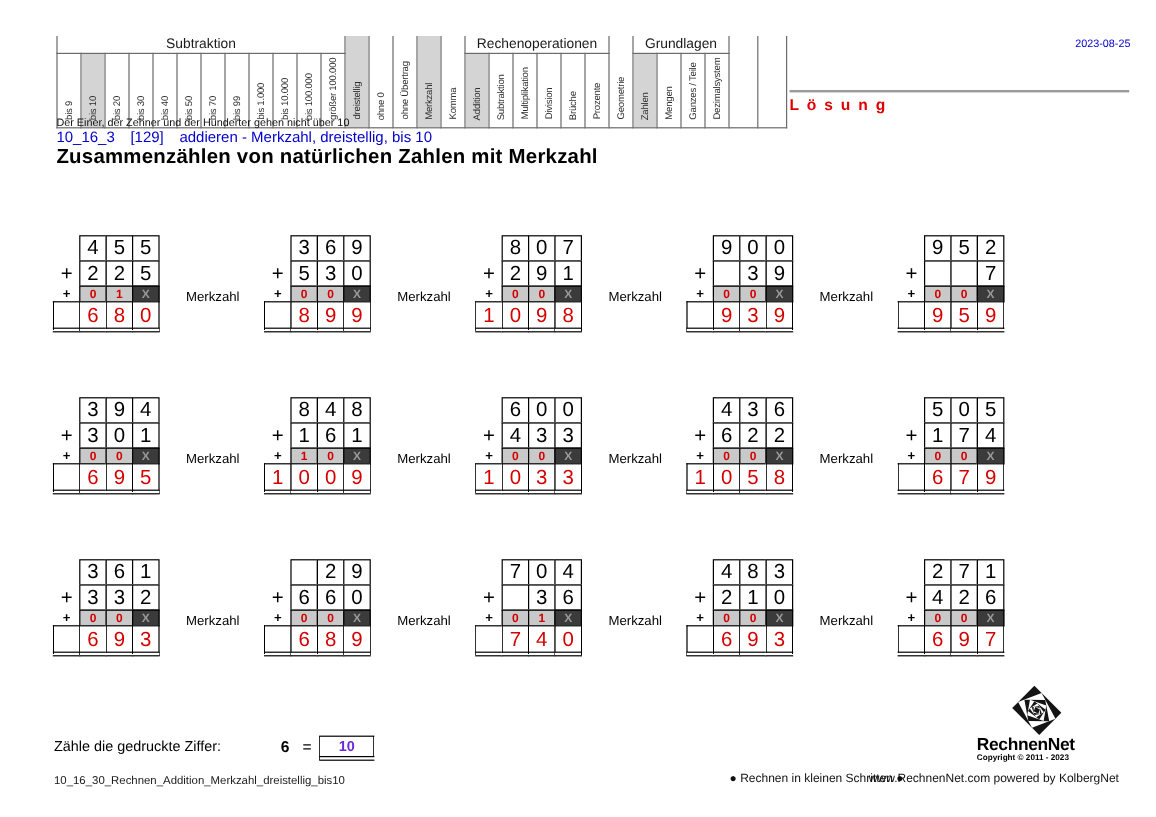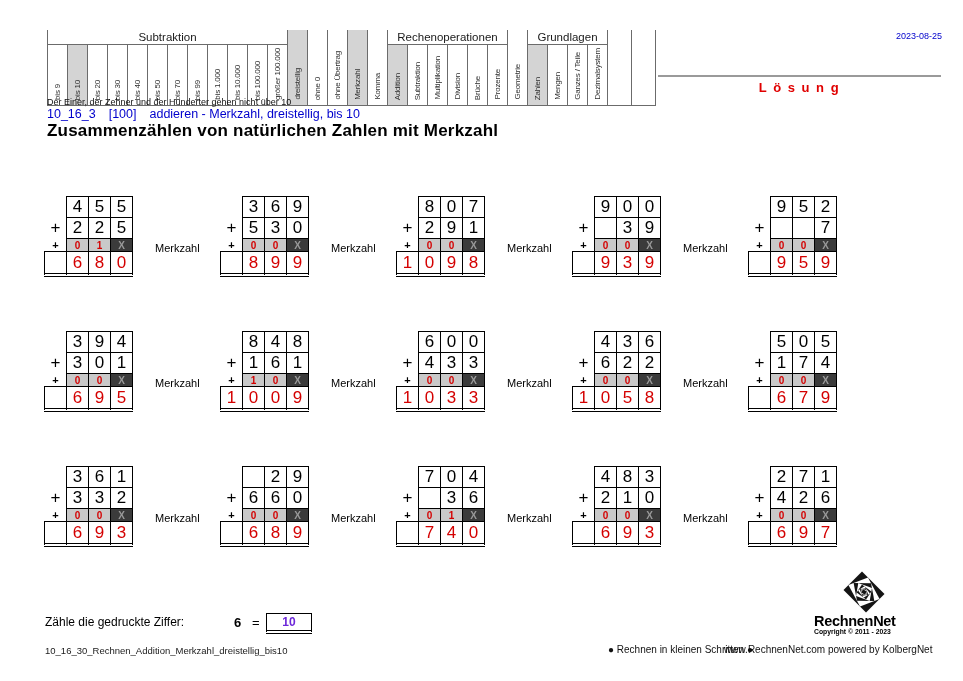--- a/index.html
+++ b/index.html
@@ -14,21 +14,21 @@
   td.grp{font-size:11.5px;height:14px;text-align:center;color:#1a1a1a;font-weight:normal;}
   td.colcell{width:19px;height:50px;vertical-align:bottom;text-align:center;overflow:hidden;}
   td.colcell.tall{height:64px;}
   td.colcell.wide{width:23px;}
   .rot{writing-mode:vertical-rl;transform:rotate(180deg);display:inline-block;
        font-size:8px;color:#2e2e2e;white-space:nowrap;padding:1px 0 3px;letter-spacing:-0.2px;max-height:62px;}
   .hl{background:#d4d4d4;}
   
   .date{position:absolute;top:31px;right:21px;font-size:9px;color:#0000cc;}
   .rule{position:absolute;left:658px;top:75px;width:283px;border-top:2px solid #9a9a9a;height:0;}
-  .loesung{position:absolute;left:658px;top:80px;width:283px;text-align:center;
+  .loesung{position:absolute;left:658px;top:80px;width:283px;text-align:left;
            color:#e00000;font-weight:bold;font-size:13px;letter-spacing:1.5px;}
   .note{position:absolute;left:47px;top:97px;font-size:9px;color:#111;}
   .subtitle{position:absolute;left:47px;top:107px;font-size:12.5px;color:#0000cc;}
   .subtitle span{margin-right:13px;}
   .page-title{position:absolute;left:47px;top:121px;font-size:17px;font-weight:bold;letter-spacing:0.2px;text-align:right;}
   
   .problems-row{position:absolute;left:44px;display:flex;}
   .row-0{top:196px;} .row-1{top:331px;} .row-2{top:466px;}
   .p-unit{position:relative;width:176px;height:90px;flex:none;}
   .prow{display:flex;}
@@ -103,21 +103,21 @@
       </tr>
     </tbody>
   </table>
 
 <div class="date">2023-08-25</div>
 <div class="rule"></div>
 <div class="loesung">L ö s u n g</div>
 <div class="note">Der Einer, der Zehner und der Hunderter gehen nicht über 10</div>
 
 <div class="subtitle">
-  <span>10_16_3</span><span>[100]</span><span>addieren - Merkzahl, dreistellig, bis 10</span>
+  <span>10_16_3</span><span>[129]</span><span>addieren - Merkzahl, dreistellig, bis 10</span>
 </div>
 <div class="page-title">Zusammenzählen von natürlichen Zahlen mit Merkzahl</div>
 
 <div class="problems-row row-0">
     <div class="p-unit">
       <div class="p-table">
         <div class="prow">
           <div class="pcell sign"></div>
           <div class="pcell d">4</div>
           <div class="pcell d">5</div>

